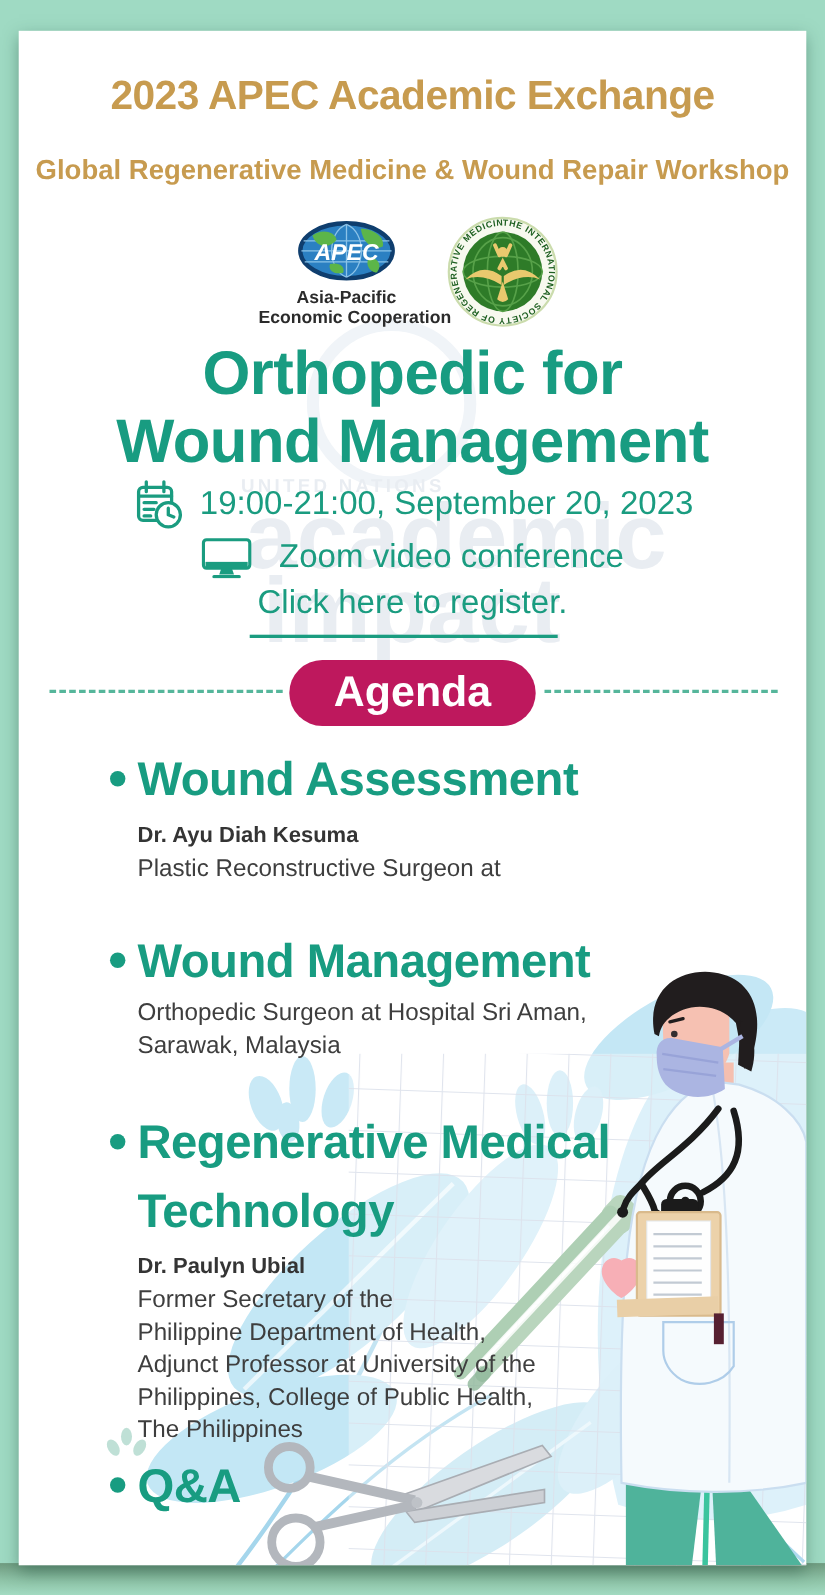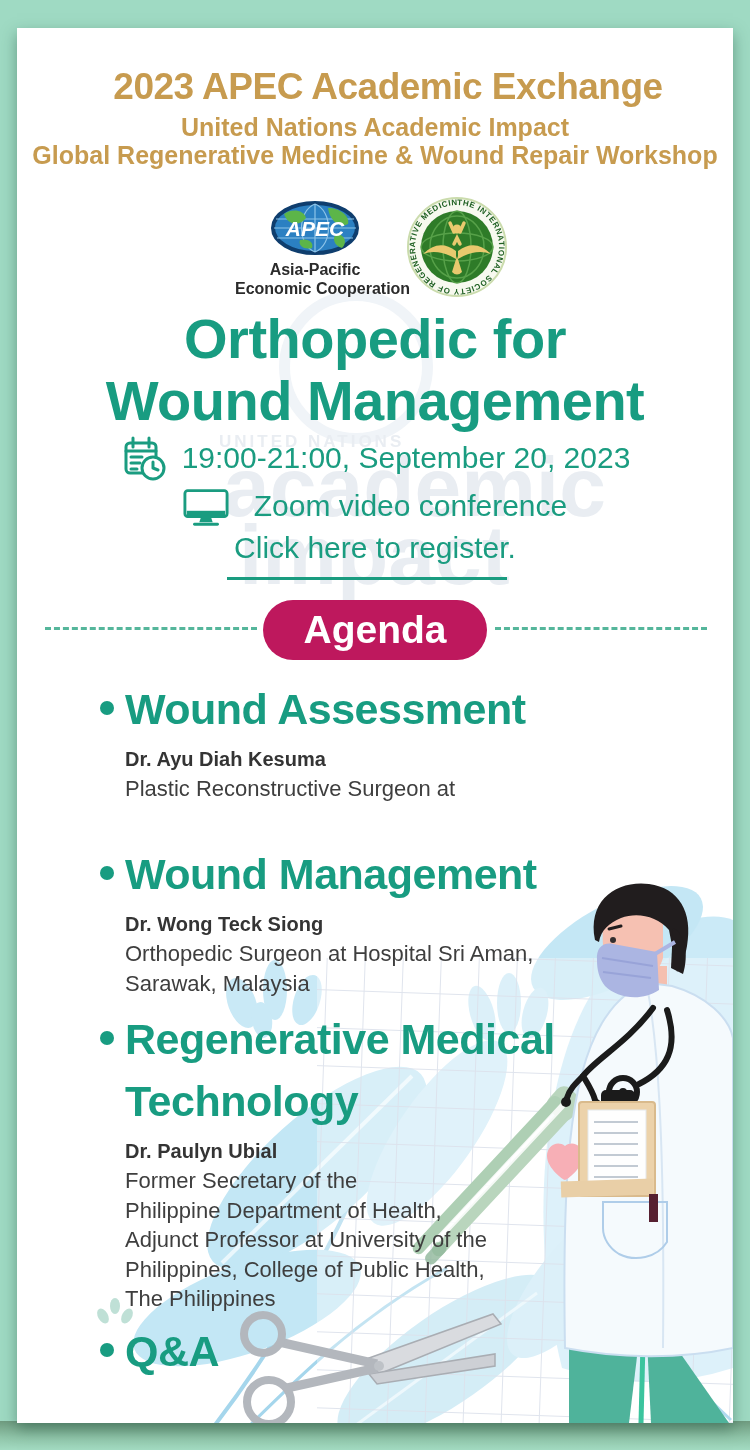--- a/index.html
+++ b/index.html
@@ -11,21 +11,21 @@
     overflow:hidden;box-shadow:0 6px 14px rgba(40,90,70,.5);}
   .abs{position:absolute;} .z-ill{z-index:2;}
 
   
   .wm{position:absolute;color:#E9EDF2;font-weight:bold;z-index:1;white-space:nowrap;}
   .wm-circle{position:absolute;left:262px;top:262px;width:132px;height:132px;border-radius:50%;
     border:11px solid #F0F4F8;z-index:1;}
 
   
   .hdr{position:absolute;left:0;width:716px;text-align:center;color:#C79B4F;font-weight:bold;z-index:3;white-space:nowrap;}
-  .hdr1{top:36px;font-size:37px;line-height:46px;letter-spacing:-0.5px;margin-left:13px;}
+  .hdr1{top:36px;font-size:37px;line-height:46px;letter-spacing:-0.5px;}
   .hdr2{top:84px;font-size:25px;line-height:30px;}
   .hdr3{top:112px;font-size:25px;line-height:30px;}
 
   
   .apec{position:absolute;left:218px;top:172px;width:160px;text-align:center;z-index:3;}
   .apec-cap{font-size:16px;line-height:19px;font-weight:bold;color:#2B2B2B;white-space:nowrap;}
   .society{position:absolute;left:389px;top:168px;width:102px;height:102px;z-index:3;}
 
   
   .title{position:absolute;left:0;top:280px;width:716px;text-align:center;color:#189C81;
@@ -157,21 +157,20 @@
         <rect x="562" y="1074" width="76" height="94" rx="3" fill="#ECD2AA" stroke="#D9BA8C" stroke-width="2"></rect>
         <rect x="571" y="1082" width="58" height="78" fill="#FEFEFE" stroke="#E4E7EA"></rect>
         <path d="M577,1094 H621 M577,1105 H621 M577,1116 H621 M577,1127 H621 M577,1138 H621 M577,1149 H621" stroke="#C2CAD3" stroke-width="2"></path>
         <rect x="544" y="1152" width="92" height="16" fill="#E9CFA7" transform="rotate(-2 590 1160)"></rect>
         <path d="M586,1174 L650,1174 L650,1214 C640,1230 618,1234 602,1226 C592,1220 586,1210 586,1200 Z" fill="none" stroke="#AFCDE9" stroke-width="2"></path>
         <rect x="632" y="1166" width="9" height="28" fill="#562031"></rect>
       </g>
     </svg>
 
     <div class="hdr hdr1">2023 APEC Academic Exchange</div>
-    <div class="hdr hdr2">United Nations Academic Impact</div>
     <div class="hdr hdr3">Global Regenerative Medicine &amp; Wound Repair Workshop</div>
 
     <div class="apec">
       <svg width="90" height="56" viewBox="0 0 90 56">
         <ellipse cx="45" cy="28" rx="42" ry="25" fill="#2B80C2" stroke="#0F3E6E" stroke-width="4"></ellipse>
         <g stroke="#8CC3E8" stroke-width="1.2" fill="none">
           <path d="M6,19 H84 M4,28 H86 M7,38 H83"></path>
           <path d="M45,4 C27,11 27,45 45,52 M45,4 C63,11 63,45 45,52 M45,4 V52"></path>
         </g>
         <g fill="#5CB549">
@@ -245,21 +244,20 @@
     <div class="pill">Agenda</div>
 
     <div class="item" style="top:637px;">
       <div class="item-title">Wound Assessment</div>
       <div class="speaker">Dr. Ayu Diah Kesuma</div>
       <div class="desc">Plastic Reconstructive Surgeon at</div>
     </div>
 
     <div class="item" style="top:802px;">
       <div class="item-title">Wound Management</div>
-      <div class="speaker">Dr. Wong Teck Siong</div>
       <div class="desc">Orthopedic Surgeon at Hospital Sri Aman,</div>
       <div class="desc">Sarawak, Malaysia</div>
     </div>
 
     <div class="item" style="top:967px;">
       <div class="item-title">Regenerative Medical Technology</div>
       <div class="speaker">Dr. Paulyn Ubial</div>
       <div class="desc">Former Secretary of the</div>
       <div class="desc">Philippine Department of Health,</div>
       <div class="desc">Adjunct Professor at University of the</div>

